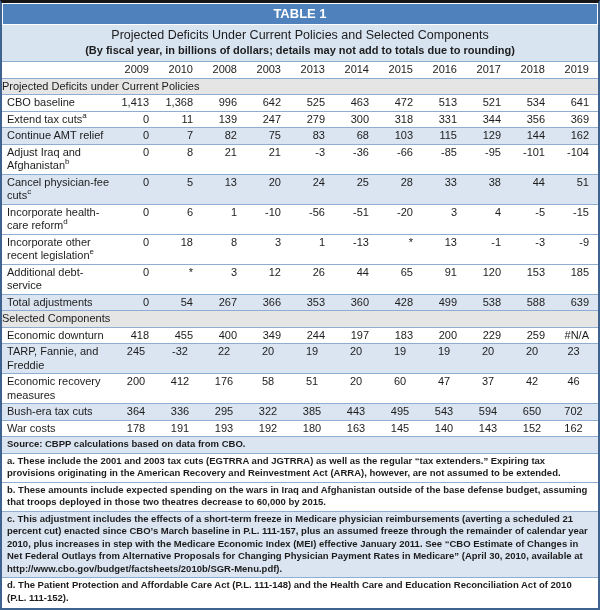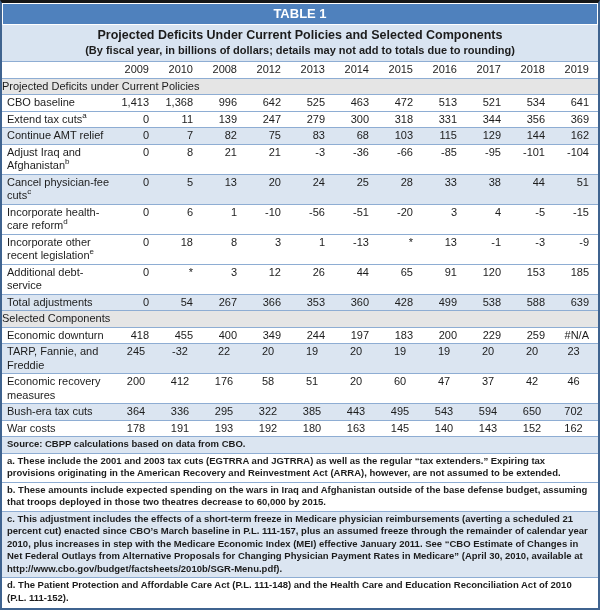--- a/index.html
+++ b/index.html
@@ -27,21 +27,21 @@
     text-align: center;
     padding: 2px 0 3px;
     border: 1px solid #ffffff;
   }
   .subtitle-band {
     background: #d9e4f1;
     text-align: center;
     padding: 2px 6px 4px;
     border-bottom: 1px solid #8eadd3;
   }
-  .subtitle-band .t1 { font-weight: bold; font-size: 12.5px; line-height: 16px; text-align: center; }
+  .subtitle-band .t1 { font-weight: normal; font-size: 12.5px; line-height: 16px; text-align: center; }
   .subtitle-band .t2 { font-weight: bold; font-size: 11px; line-height: 14px; }
   table {
     width: 100%;
     border-collapse: collapse;
     table-layout: fixed;
     font-size: 11px;
   }
   td { padding: 1px 4px; line-height: 13.5px; vertical-align: top; }
   thead tr, tbody tr { border-bottom: 1px solid #8eadd3; }
   thead td { text-align: right; padding-right: 9px; font-size: 11px; }
@@ -96,21 +96,21 @@
       <col style="width:44px">
         <col style="width:44px">
         <col style="width:44px">
     </colgroup>
     <thead>
       <tr id="year-row">
         <td></td>
       <td>2009</td>
           <td>2010</td>
           <td>2008</td>
-          <td>2012</td>
+          <td>2003</td>
           <td>2013</td>
           <td>2014</td>
           <td>2015</td>
           <td>2016</td>
           <td>2017</td>
           <td>2018</td>
           <td>2019</td>
         </tr>
     </thead>
     <tbody id="table-body">

